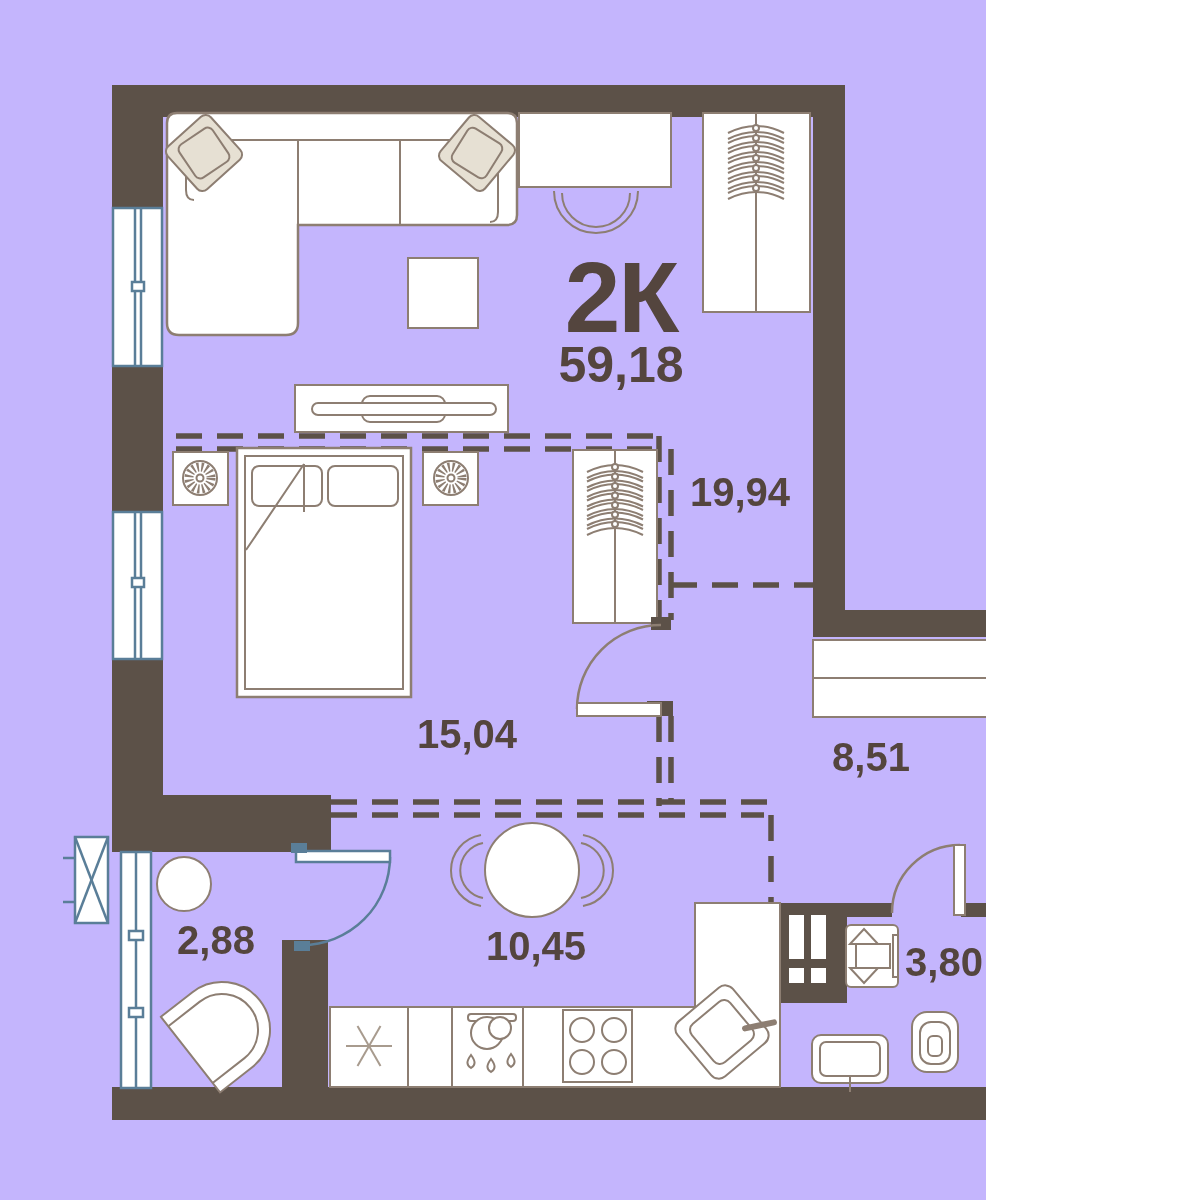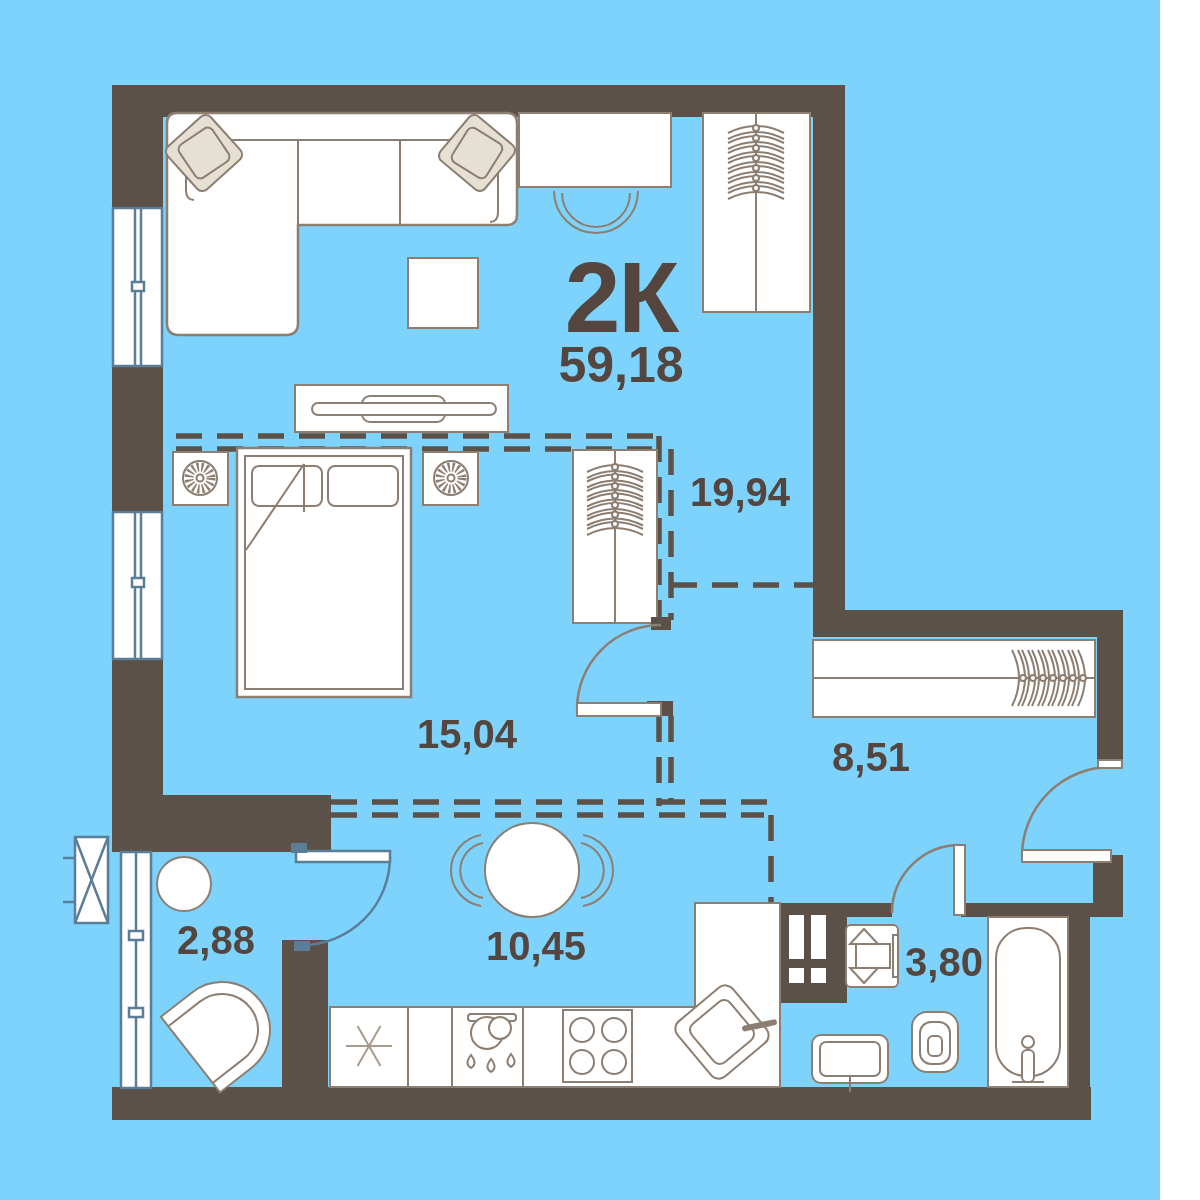--- a/index.html
+++ b/index.html
@@ -1,16 +1,16 @@
 <!DOCTYPE html>
 <html><head>
 <meta charset="utf-8">
 <style>
   html,body{margin:0;padding:0;background:#fff}
-  .plan-wrap{width:1160px;height:1200px;position:relative;background:#7dd3fc;overflow:hidden}
+  .plan-wrap{width:986px;height:1200px;position:relative;background:#c4b5fd;overflow:hidden}
   svg{display:block}
   .wall{fill:#5C5148;stroke:none}
   .f{fill:none;stroke:#8D7E72;stroke-width:2}
   .f25{fill:none;stroke:#8D7E72;stroke-width:2.5}
   .fw{fill:#fff;stroke:#8D7E72;stroke-width:2}
   .fw25{fill:#fff;stroke:#8D7E72;stroke-width:2.5}
   .fl{fill:none;stroke:#A89B8E;stroke-width:2}
   .dash{stroke:#5C5148;stroke-width:5.5;stroke-dasharray:26 15;fill:none}
   .blue{fill:none;stroke:#5A7E98;stroke-width:2.5}
   .bluew{fill:#fff;stroke:#5A7E98;stroke-width:2.5}

